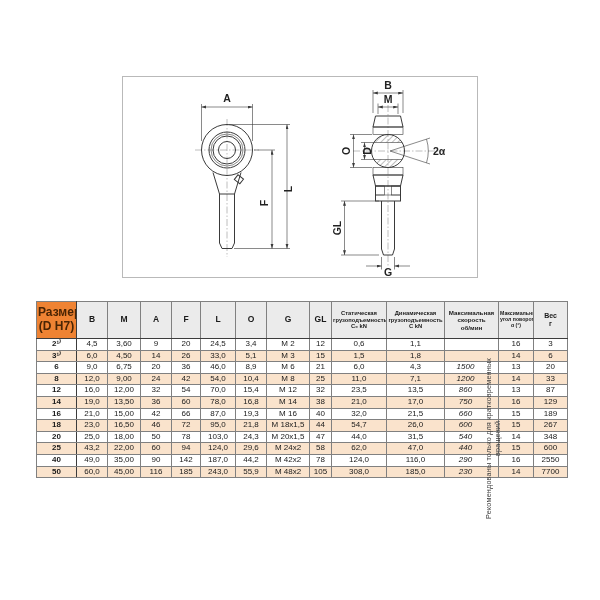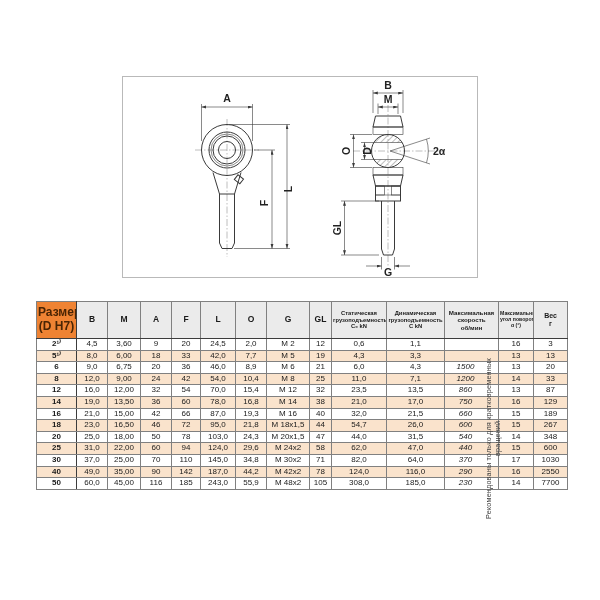--- a/index.html
+++ b/index.html
@@ -168,44 +168,44 @@
         </tr>
     </thead>
     <tbody>
         <tr>
           <td class="c0">2¹⁾</td>
           <td class="c1">4,5</td>
           <td class="c2">3,60</td>
           <td class="c3">9</td>
           <td class="c4">20</td>
           <td class="c5">24,5</td>
-          <td class="c6">2,0</td>
+          <td class="c6">3,4</td>
           <td class="c7">M 2</td>
           <td class="c8">12</td>
           <td class="c9">0,6</td>
           <td class="c10">1,1</td>
           <td class="c11"></td>
           <td class="c12">16</td>
           <td class="c13">3</td>
         </tr>
         <tr>
-          <td class="c0">5¹⁾</td>
-          <td class="c1">8,0</td>
-          <td class="c2">6,00</td>
-          <td class="c3">18</td>
-          <td class="c4">33</td>
-          <td class="c5">42,0</td>
-          <td class="c6">7,7</td>
-          <td class="c7">M 5</td>
-          <td class="c8">19</td>
-          <td class="c9">4,3</td>
-          <td class="c10">3,3</td>
+          <td class="c0">3¹⁾</td>
+          <td class="c1">6,0</td>
+          <td class="c2">4,50</td>
+          <td class="c3">14</td>
+          <td class="c4">26</td>
+          <td class="c5">33,0</td>
+          <td class="c6">5,1</td>
+          <td class="c7">M 3</td>
+          <td class="c8">15</td>
+          <td class="c9">1,5</td>
+          <td class="c10">1,8</td>
           <td class="c11"></td>
-          <td class="c12">13</td>
-          <td class="c13">13</td>
+          <td class="c12">14</td>
+          <td class="c13">6</td>
         </tr>
         <tr>
           <td class="c0">6</td>
           <td class="c1">9,0</td>
           <td class="c2">6,75</td>
           <td class="c3">20</td>
           <td class="c4">36</td>
           <td class="c5">46,0</td>
           <td class="c6">8,9</td>
           <td class="c7">M 6</td>
@@ -307,49 +307,33 @@
           <td class="c7">M 20x1,5</td>
           <td class="c8">47</td>
           <td class="c9">44,0</td>
           <td class="c10">31,5</td>
           <td class="c11">540</td>
           <td class="c12">14</td>
           <td class="c13">348</td>
         </tr>
         <tr>
           <td class="c0">25</td>
-          <td class="c1">31,0</td>
+          <td class="c1">43,2</td>
           <td class="c2">22,00</td>
           <td class="c3">60</td>
           <td class="c4">94</td>
           <td class="c5">124,0</td>
           <td class="c6">29,6</td>
           <td class="c7">M 24x2</td>
           <td class="c8">58</td>
           <td class="c9">62,0</td>
           <td class="c10">47,0</td>
           <td class="c11">440</td>
           <td class="c12">15</td>
           <td class="c13">600</td>
-        </tr>
-        <tr>
-          <td class="c0">30</td>
-          <td class="c1">37,0</td>
-          <td class="c2">25,00</td>
-          <td class="c3">70</td>
-          <td class="c4">110</td>
-          <td class="c5">145,0</td>
-          <td class="c6">34,8</td>
-          <td class="c7">M 30x2</td>
-          <td class="c8">71</td>
-          <td class="c9">82,0</td>
-          <td class="c10">64,0</td>
-          <td class="c11">370</td>
-          <td class="c12">17</td>
-          <td class="c13">1030</td>
         </tr>
         <tr>
           <td class="c0">40</td>
           <td class="c1">49,0</td>
           <td class="c2">35,00</td>
           <td class="c3">90</td>
           <td class="c4">142</td>
           <td class="c5">187,0</td>
           <td class="c6">44,2</td>
           <td class="c7">M 42x2</td>

